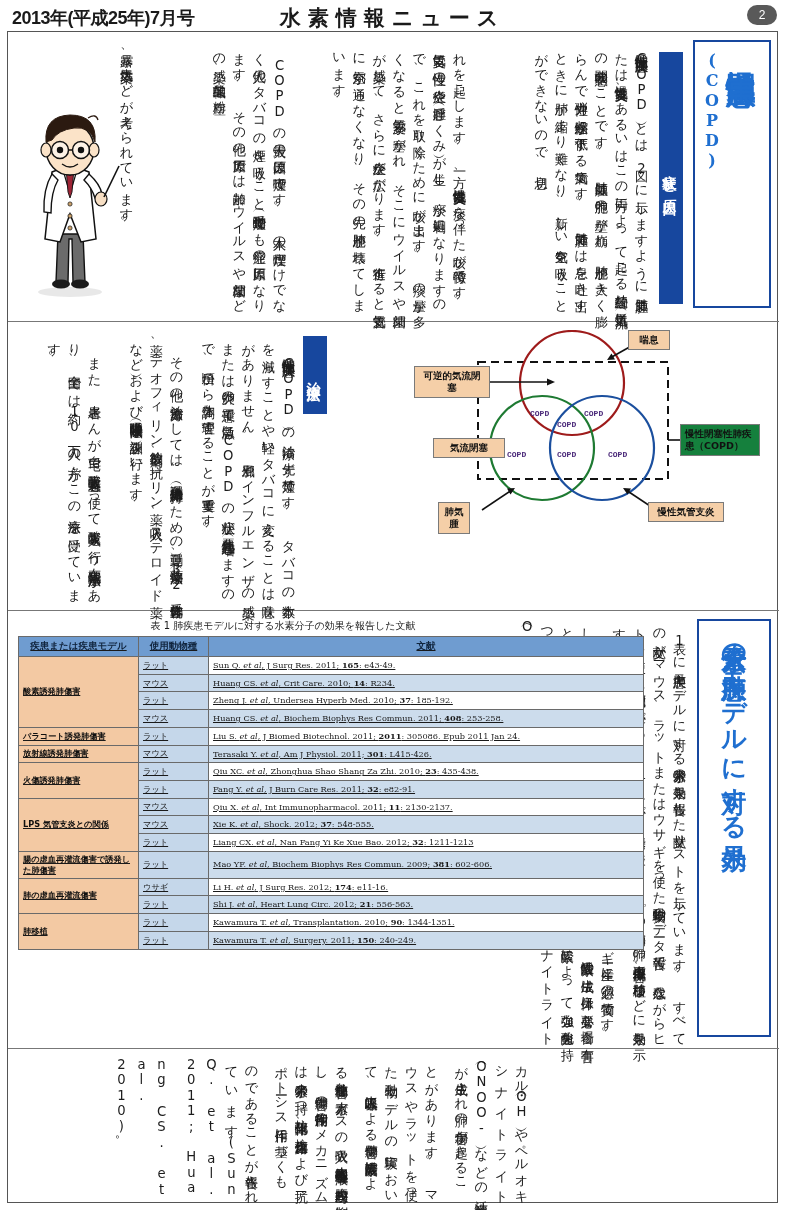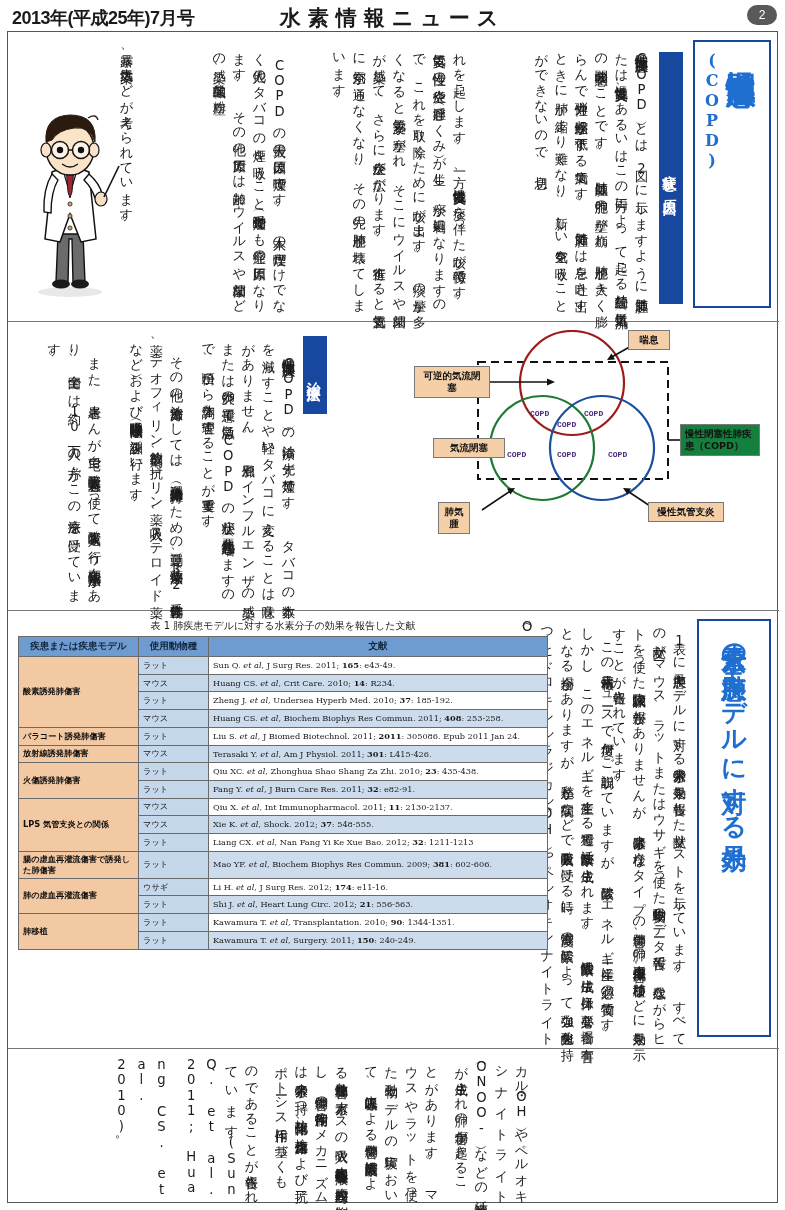--- a/index.html
+++ b/index.html
@@ -150,22 +150,23 @@
   #h2-col-1 { right: 90px; width: 68px; height: 74px; }
   #h2-col-2 { right: 162px; width: 52px; height: 180px; }
 
   
   #ref-table-wrap { position: absolute; left: 10px; top: 8px; width: 530px; }
   .table-caption {
     font-size: 10px; text-align: center; margin-bottom: 3px;
     font-family: "DejaVu Sans", "Liberation Sans", sans-serif;
   }
   table.ref {
-    border-collapse: collapse; width: 530px;
+    border-collapse: collapse; width: 626px;
     font-family: "DejaVu Serif", "Liberation Serif", serif;
+    text-decoration: underline;
   }
   table.ref th {
     background: #6f9cd0; color: #10243d; border: 1px solid #6a6a6a;
     font-size: 9.5px; font-weight: 700; padding: 3px 2px; text-align: center;
     font-family: "DejaVu Sans", "Liberation Sans", sans-serif;
   }
   table.ref td { border: 1px solid #6a6a6a; padding: 2px 4px; font-size: 8.2px; vertical-align: middle; }
   td.c-disease {
     background: #f3c9a3; font-weight: 700; font-size: 9px;
     font-family: "DejaVu Sans", "Liberation Sans", sans-serif;

